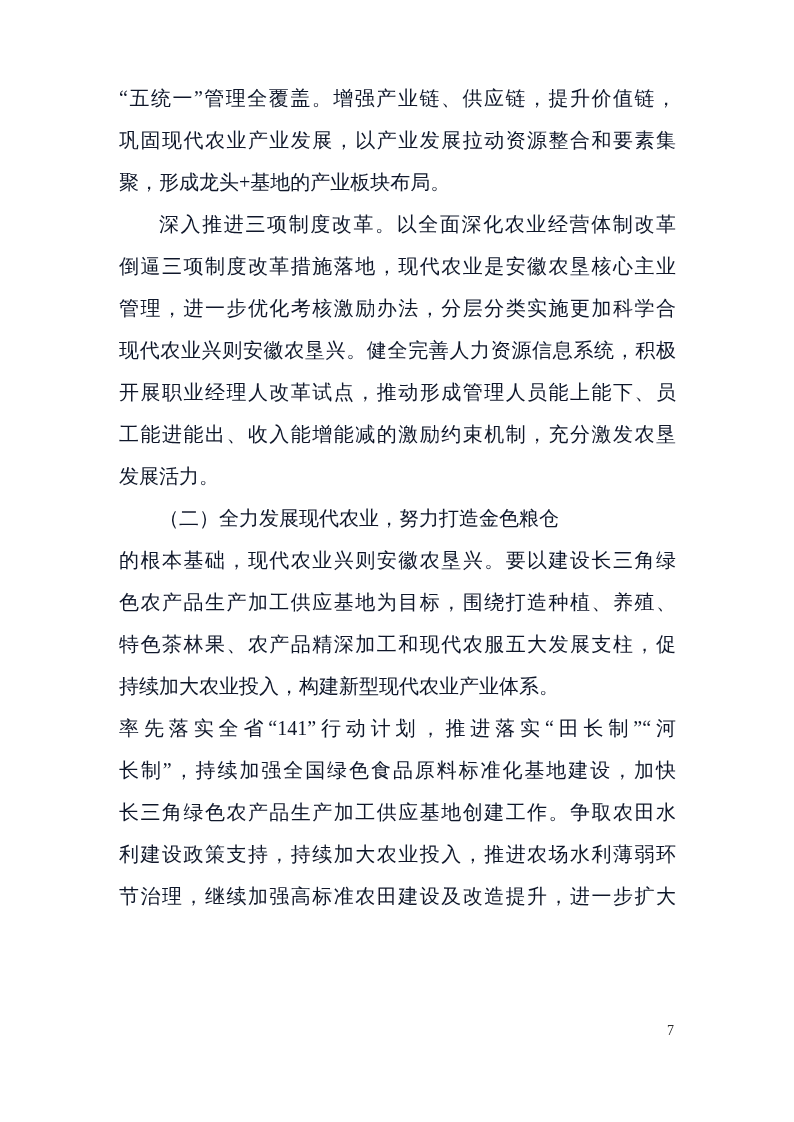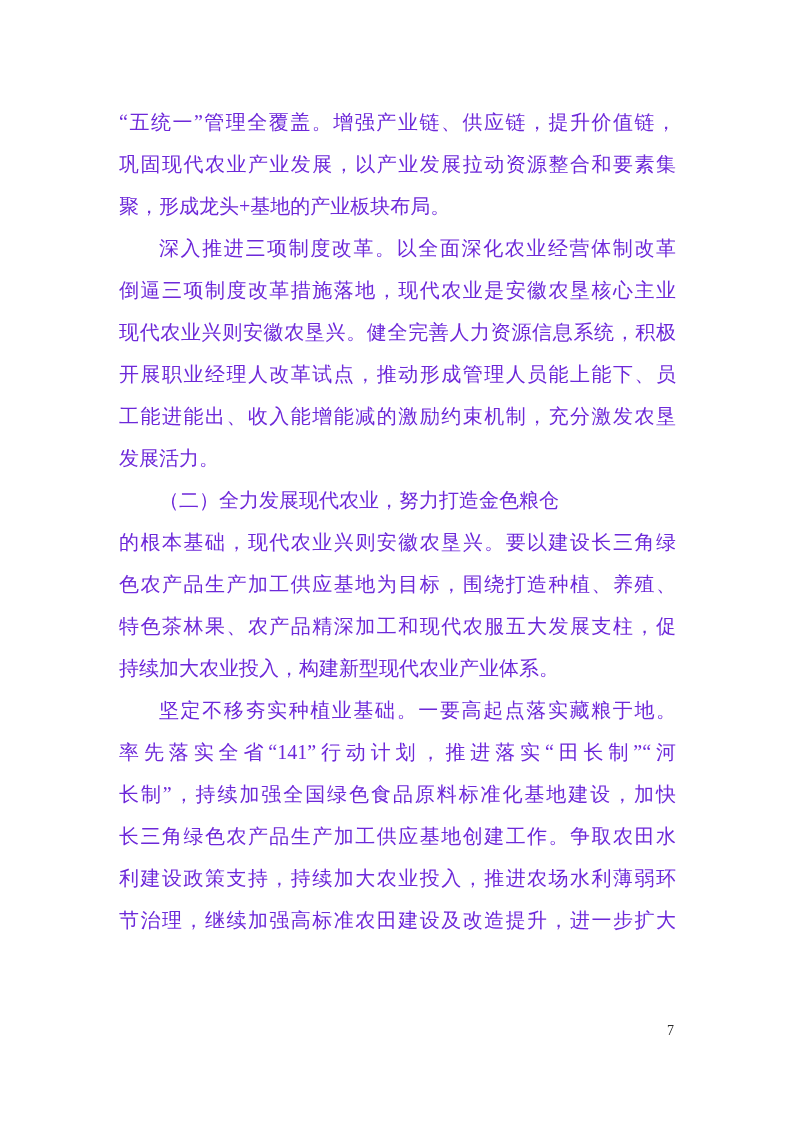--- a/index.html
+++ b/index.html
@@ -12,24 +12,24 @@
     width: 794px;
     height: 1122px;
     background: #ffffff;
     overflow: hidden;
     font-family: "Liberation Serif", "DejaVu Serif", serif;
   }
   .body-text {
     position: absolute;
     left: 119px;
     right: 118px;
-    top: 101px;
+    top: 77px;
     font-size: 20px;
     line-height: 42px;
-    color: #6d28d9;
+    color: #0f172a;
     text-align: justify;
   }
   .line {
     height: 42px;
     overflow: hidden;
   }
   
   .line.jf {
     text-align: justify;
     text-align-last: justify;
@@ -56,30 +56,30 @@
 </head>
 <body>
 
 <div class="page">
   <div class="body-text">
     <div class="line jf">“五统一”管理全覆盖。增强产业链、供应链，提升价值链，</div>
     <div class="line jf">巩固现代农业产业发展，以产业发展拉动资源整合和要素集</div>
     <div class="line end">聚，形成龙头+基地的产业板块布局。</div>
     <div class="line ind jf">深入推进三项制度改革。以全面深化农业经营体制改革</div>
     <div class="line jf">倒逼三项制度改革措施落地，现代农业是安徽农垦核心主业</div>
+    <div class="line jf">管理，进一步优化考核激励办法，分层分类实施更加科学合</div>
     <div class="line jf">现代农业兴则安徽农垦兴。健全完善人力资源信息系统，积极</div>
     <div class="line jf">开展职业经理人改革试点，推动形成管理人员能上能下、员</div>
     <div class="line jf">工能进能出、收入能增能减的激励约束机制，充分激发农垦</div>
     <div class="line end">发展活力。</div>
     <div class="line ind end">（二）全力发展现代农业，努力打造金色粮仓</div>
     <div class="line jf">的根本基础，现代农业兴则安徽农垦兴。要以建设长三角绿</div>
     <div class="line jf">色农产品生产加工供应基地为目标，围绕打造种植、养殖、</div>
     <div class="line jf">特色茶林果、农产品精深加工和现代农服五大发展支柱，促</div>
     <div class="line end">持续加大农业投入，构建新型现代农业产业体系。</div>
-    <div class="line ind jf">坚定不移夯实种植业基础。一要高起点落实藏粮于地。</div>
     <div class="line jf">率先落实全省“141”行动计划，推进落实“田长制”“河</div>
     <div class="line jf">长制”，持续加强全国绿色食品原料标准化基地建设，加快</div>
     <div class="line jf">长三角绿色农产品生产加工供应基地创建工作。争取农田水</div>
     <div class="line jf">利建设政策支持，持续加大农业投入，推进农场水利薄弱环</div>
     <div class="line jf">节治理，继续加强高标准农田建设及改造提升，进一步扩大</div>
   </div>
   <div class="page-footer">7</div>
 </div>
 
 </body></html>

